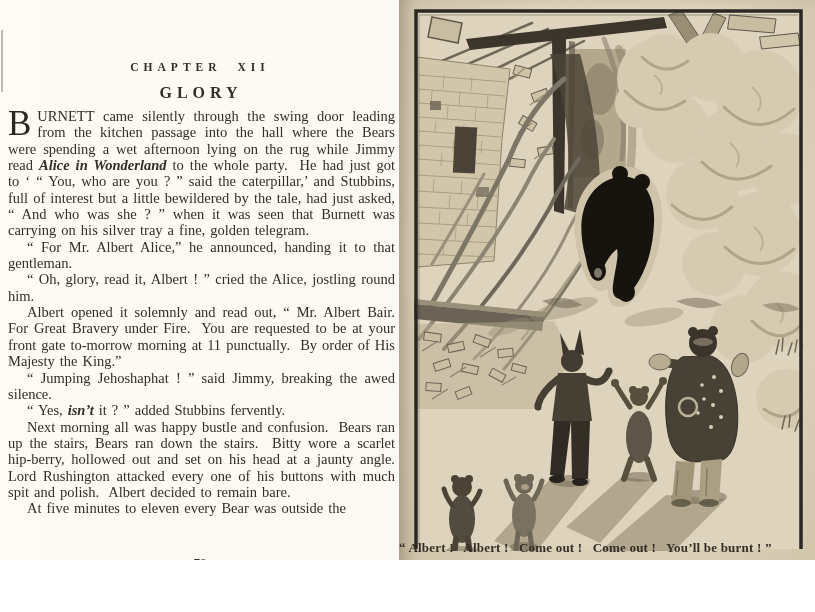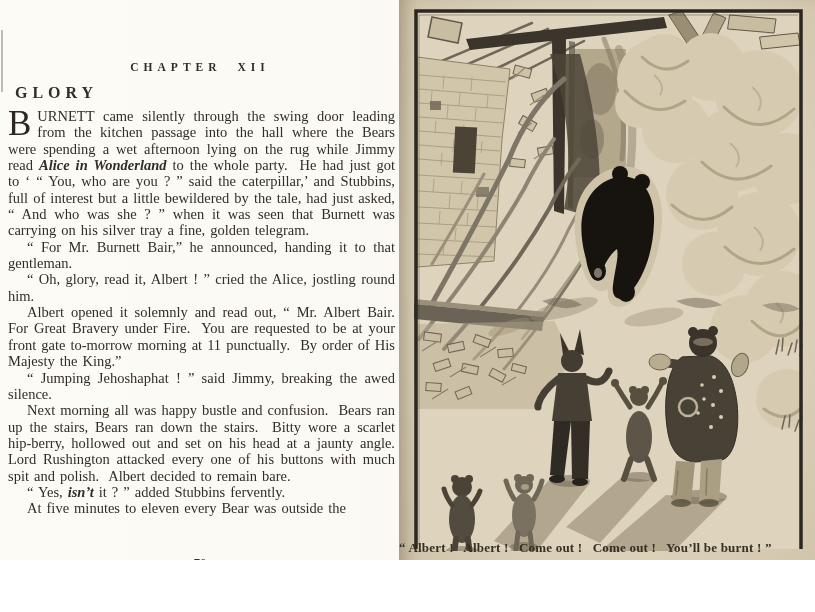--- a/index.html
+++ b/index.html
@@ -5,21 +5,21 @@
   html,body { margin:0; padding:0; }
   body { width:815px; height:612px; font-family:"Liberation Serif", serif; }
   .spread { position:relative; width:815px; height:560px; overflow:hidden;
             background:linear-gradient(90deg,#fcfbf6 0%, #faf8f2 88%, #efebe0 100%); }
   .scan-mark { position:absolute; left:1px; top:30px; width:2px; height:62px;
                background:#4a443a; opacity:.35; }
   
   .page-left { position:absolute; left:0; top:0; width:400px; height:612px; }
   .heading-chapter { position:absolute; top:61px; left:0; width:400px; text-align:center;
       font-size:11.5px; font-weight:700; letter-spacing:5px; word-spacing:8px; color:#332d24; }
-  .heading-title { position:absolute; top:84px; left:15px; width:400px; 
+  .heading-title { position:absolute; top:84px; left:1px; width:400px; text-align:center;
       font-size:16px; font-weight:600; letter-spacing:5px; color:#332d24; }
   .body-text { position:absolute; top:108px; left:8px; width:387px;
       font-size:14.5px; line-height:16.35px; text-align:justify; color:#332d24;
       word-spacing:1.4px; }
   .body-text p { margin:0; white-space:pre-wrap; }
   .body-text p.indent { text-indent:19px; }
   .dropcap { float:left; font-size:35px; line-height:27px; padding:2px 6px 0 0;
       font-weight:500; color:#2c2720; }
   .pagenum { position:absolute; top:555px; left:0; width:400px; text-align:center;
       font-size:13px; color:#332d24; }
@@ -39,26 +39,26 @@
 <body>
 
 <div class="spread">
   <div class="scan-mark"></div>
 
   <div class="page-left">
     <div class="heading-chapter">CHAPTER XII</div>
     <div class="heading-title">GLORY</div>
     <div class="body-text">
       <p><span class="dropcap">B</span><span>URNETT came silently through the swing door leading from the kitchen passage into the hall where the Bears were spending a wet afternoon lying on the rug while Jimmy read </span><i>Alice in Wonderland</i><span> to the whole party.  He had just got to ‘ “ You, who are you ? ” said the caterpillar,’ and Stubbins, full of interest but a little bewildered by the tale, had just asked, “ And who was she ? ” when it was seen that Burnett was carrying on his silver tray a fine, golden telegram.</span></p>
-      <p class="indent">“ For Mr. Burnett Bair,” he announced, handing it to that gentleman.</p>
+      <p class="indent">“ For Mr. Albert Alice,” he announced, handing it to that gentleman.</p>
       <p class="indent">“ Oh, glory, read it, Albert ! ” cried the Alice, jostling round him.</p>
       <p class="indent">Albert opened it solemnly and read out, “ Mr. Albert Bair.  For Great Bravery under Fire.  You are requested to be at your front gate to-morrow morning at 11 punctually.  By order of His Majesty the King.”</p>
       <p class="indent">“ Jumping Jehoshaphat ! ” said Jimmy, breaking the awed silence.</p>
+      <p class="indent"><span>“ Yes, </span><i>isn’t</i><span> it ? ” added Stubbins fervently.</span></p>
       <p class="indent">Next morning all was happy bustle and confusion.  Bears ran up the stairs, Bears ran down the stairs.  Bitty wore a scarlet hip-berry, hollowed out and set on his head at a jaunty angle.  Lord Rushington attacked every one of his buttons with much spit and polish.  Albert decided to remain bare.</p>
-      <p class="indent"><span>“ Yes, </span><i>isn’t</i><span> it ? ” added Stubbins fervently.</span></p>
       <p class="indent">At five minutes to eleven every Bear was outside the</p>
     </div>
     <div class="pagenum">70</div>
   </div>
 
   <div class="page-right">
 
     <svg class="illustration" viewBox="0 0 389 542">
       <rect x="3" y="3" width="383" height="537" fill="#ded3bc"></rect>
 

